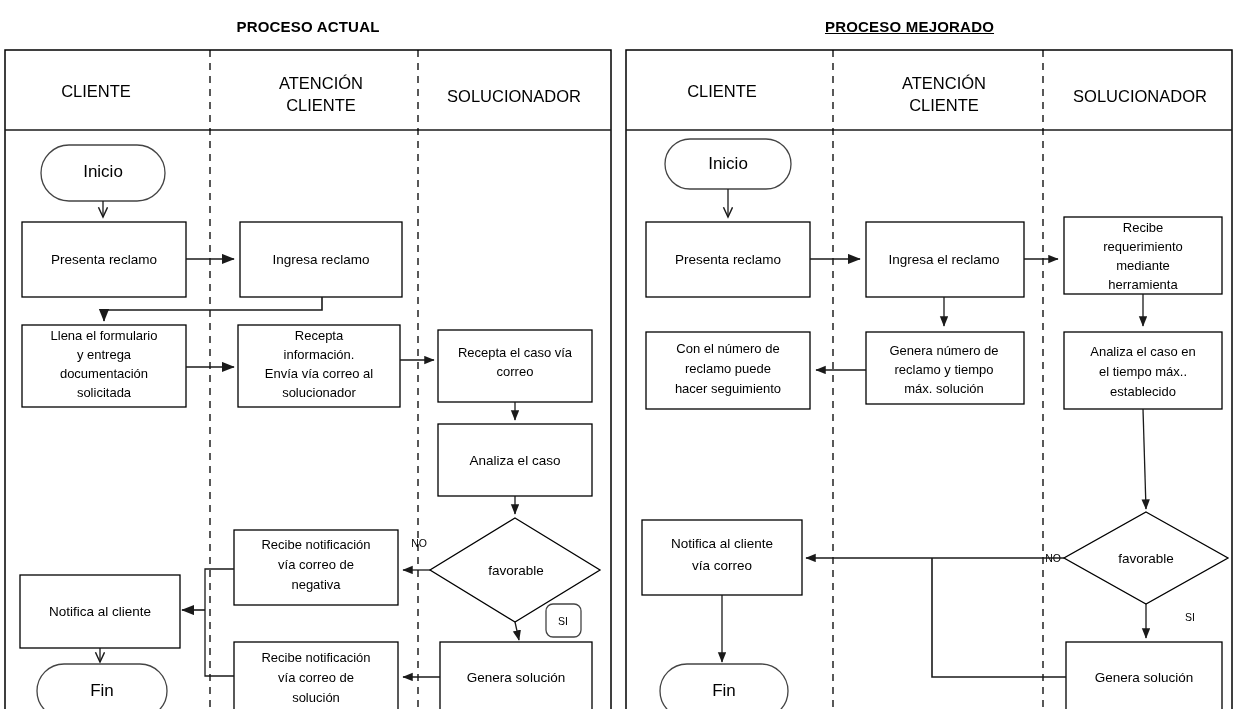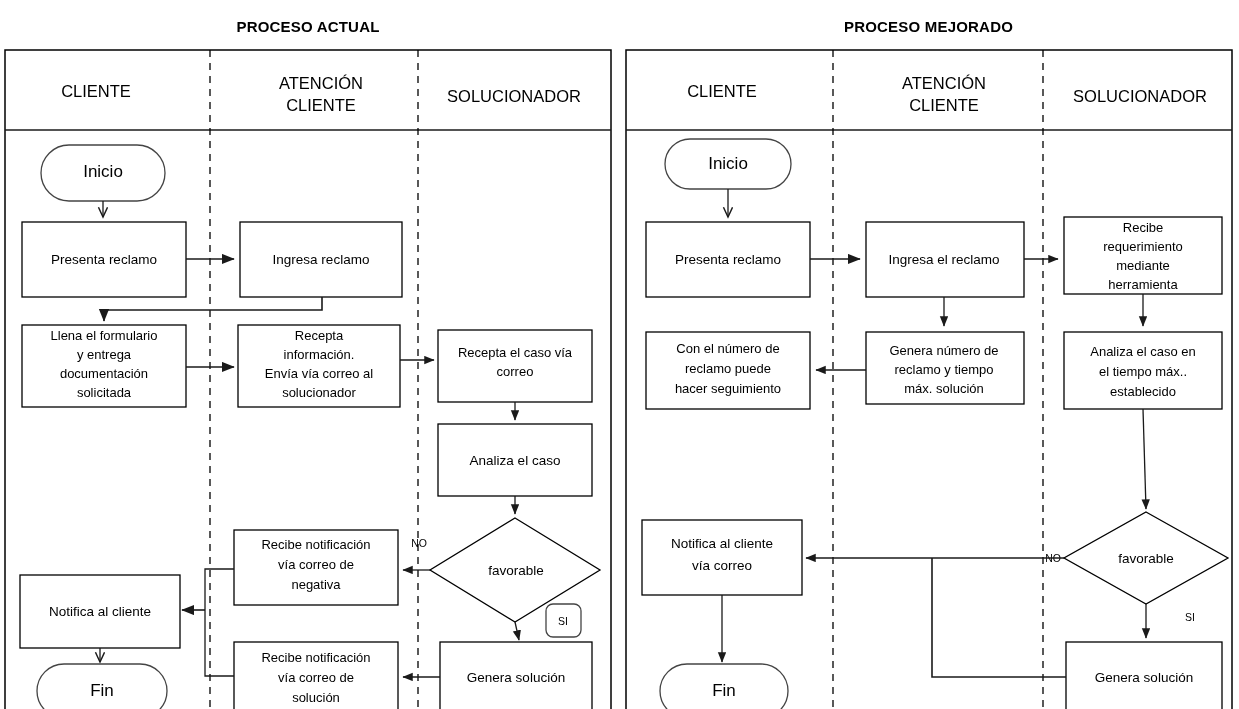--- a/index.html
+++ b/index.html
@@ -23,21 +23,21 @@
   .panel-title {
     position: absolute;
     top: 6px;
     font-size: 15px;
     font-weight: bold;
     letter-spacing: 0.2px;
     text-align: center;
     color: #000;
   }
   #title-left  { left: 5px;   width: 606px; }
-  #title-right { left: 625px; width: 607px; }
+  #title-right { left: 606px; width: 607px; text-decoration: underline; }
 
   svg text {
     font-family: "Liberation Sans", sans-serif;
     fill: #000000;
   }
   .lane-label {
     font-size: 16.5px;
   }
   .node-text {
     font-size: 13.5px;

